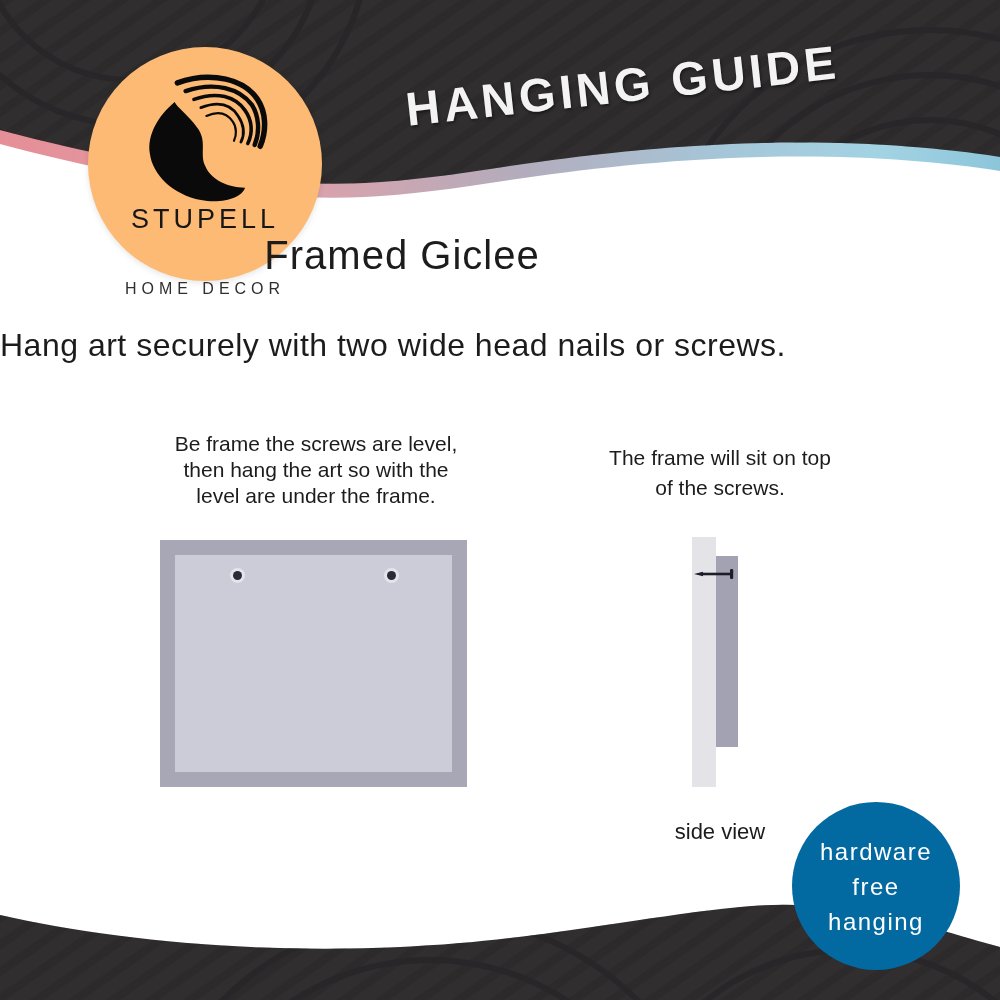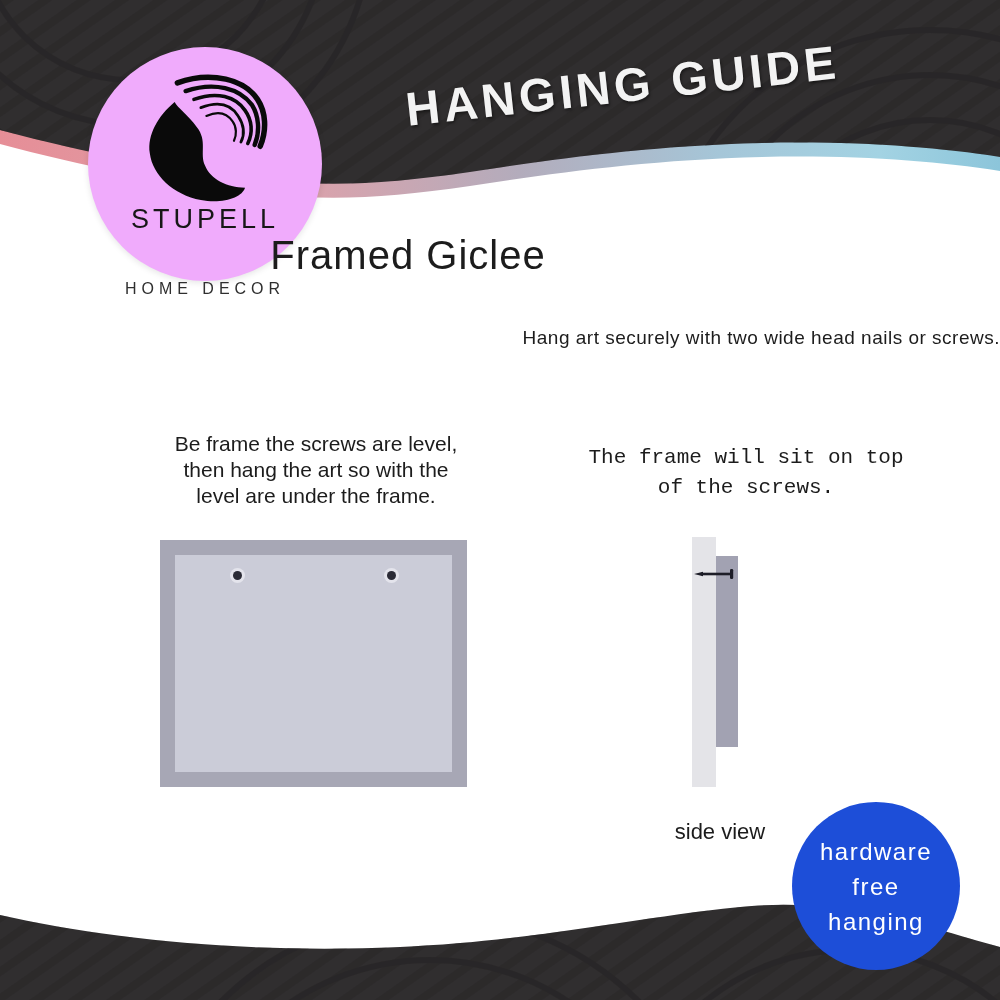--- a/index.html
+++ b/index.html
@@ -6,50 +6,50 @@
   .canvas{
     position:relative;width:1000px;height:1000px;background:#ffffff;overflow:hidden;
     font-family:"Liberation Sans", sans-serif;color:#1e1e1e;
   }
   .abs{position:absolute;}
   svg.bg{position:absolute;left:0;top:0;z-index:0;}
 
   
   .logo-circle{
     left:88px;top:47px;width:234px;height:234px;border-radius:50%;
-    background:#f0abfc;z-index:2;box-shadow:0 2px 6px rgba(0,0,0,0.10);
+    background:#fdba74;z-index:2;box-shadow:0 2px 6px rgba(0,0,0,0.10);
   }
   .logo-swirl{position:absolute;left:48px;top:22px;width:138px;height:138px;}
   .brand-name{
     position:absolute;left:0;top:157px;width:234px;text-align:center;
     font-size:27px;letter-spacing:4px;color:#171717;font-weight:400;
   }
   .brand-tagline{
     position:absolute;left:0;top:188px;width:234px;text-align:center;
     font-size:16px;letter-spacing:5px;color:#2f2f2f;font-weight:400;margin-top:45px;
   }
   .page-title{
     left:375px;top:58px;width:495px;z-index:3;text-align:center;
     transform:rotate(-6.3deg);transform-origin:50% 50%;
     font-size:47px;font-weight:600;letter-spacing:4px;color:#f3f3f3;
     text-shadow:1px 2px 3px rgba(0,0,0,0.45);white-space:nowrap;
   }
   .subtitle{
     left:0;top:233px;width:804px;text-align:center;z-index:3;
-    font-size:40px;font-weight:400;color:#1c1c1c;letter-spacing:1px;padding-left:6px;
+    font-size:40px;font-weight:400;color:#1c1c1c;letter-spacing:1px;
   }
   .instruction-main{
-    left:0;top:327px;width:1000px;text-align:right;z-index:3;
-    font-size:19px;color:#1c1c1c;letter-spacing:0.5px;
+    left:0;top:327px;width:1000px;text-align:left;z-index:3;
+    font-size:32px;color:#1c1c1c;letter-spacing:0.5px;
   }
 
   
   .note{z-index:3;text-align:center;font-size:21px;color:#1c1c1c;}
   .note-front{left:146px;top:431px;width:340px;line-height:26px;}
-  .note-side{left:571px;top:443px;width:350px;line-height:30px;font-family:Liberation Mono, monospace;}
+  .note-side{left:545px;top:443px;width:350px;line-height:30px;}
 
   
   .frame-outer{left:160px;top:540px;width:307px;height:247px;background:#a7a7b5;z-index:1;}
   .frame-inner{position:absolute;left:15px;top:15px;width:277px;height:217px;background:#cbccd8;}
   .nail-dot{
     position:absolute;width:9px;height:9px;border-radius:50%;
     background:#2b2b36;box-shadow:0 0 0 3px #e4e4ec;
   }
   .nail-dot.left{left:58px;top:16px;}
   .nail-dot.right{left:212px;top:16px;}
@@ -59,21 +59,21 @@
   .frame-side-bar{left:716px;top:556px;width:22px;height:191px;background:#a2a2b2;z-index:1;}
   .nail-svg{left:693px;top:567px;z-index:2;}
 
   .view-label{z-index:3;text-align:center;font-size:22px;color:#1c1c1c;}
   .label-front{left:215px;top:815px;width:200px;}
   .label-side{left:620px;top:819px;width:200px;}
 
   
   .badge-circle{
     left:792px;top:802px;width:168px;height:168px;border-radius:50%;
-    background:#1d4ed8;z-index:2;display:flex;flex-direction:column;
+    background:#0369a1;z-index:2;display:flex;flex-direction:column;
     align-items:center;justify-content:center;
   }
   .badge-line{
     color:#ffffff;font-size:24px;line-height:35px;letter-spacing:1.5px;
     text-align:center;font-weight:400;
   }
 </style>
 </head>
 <body>
 

